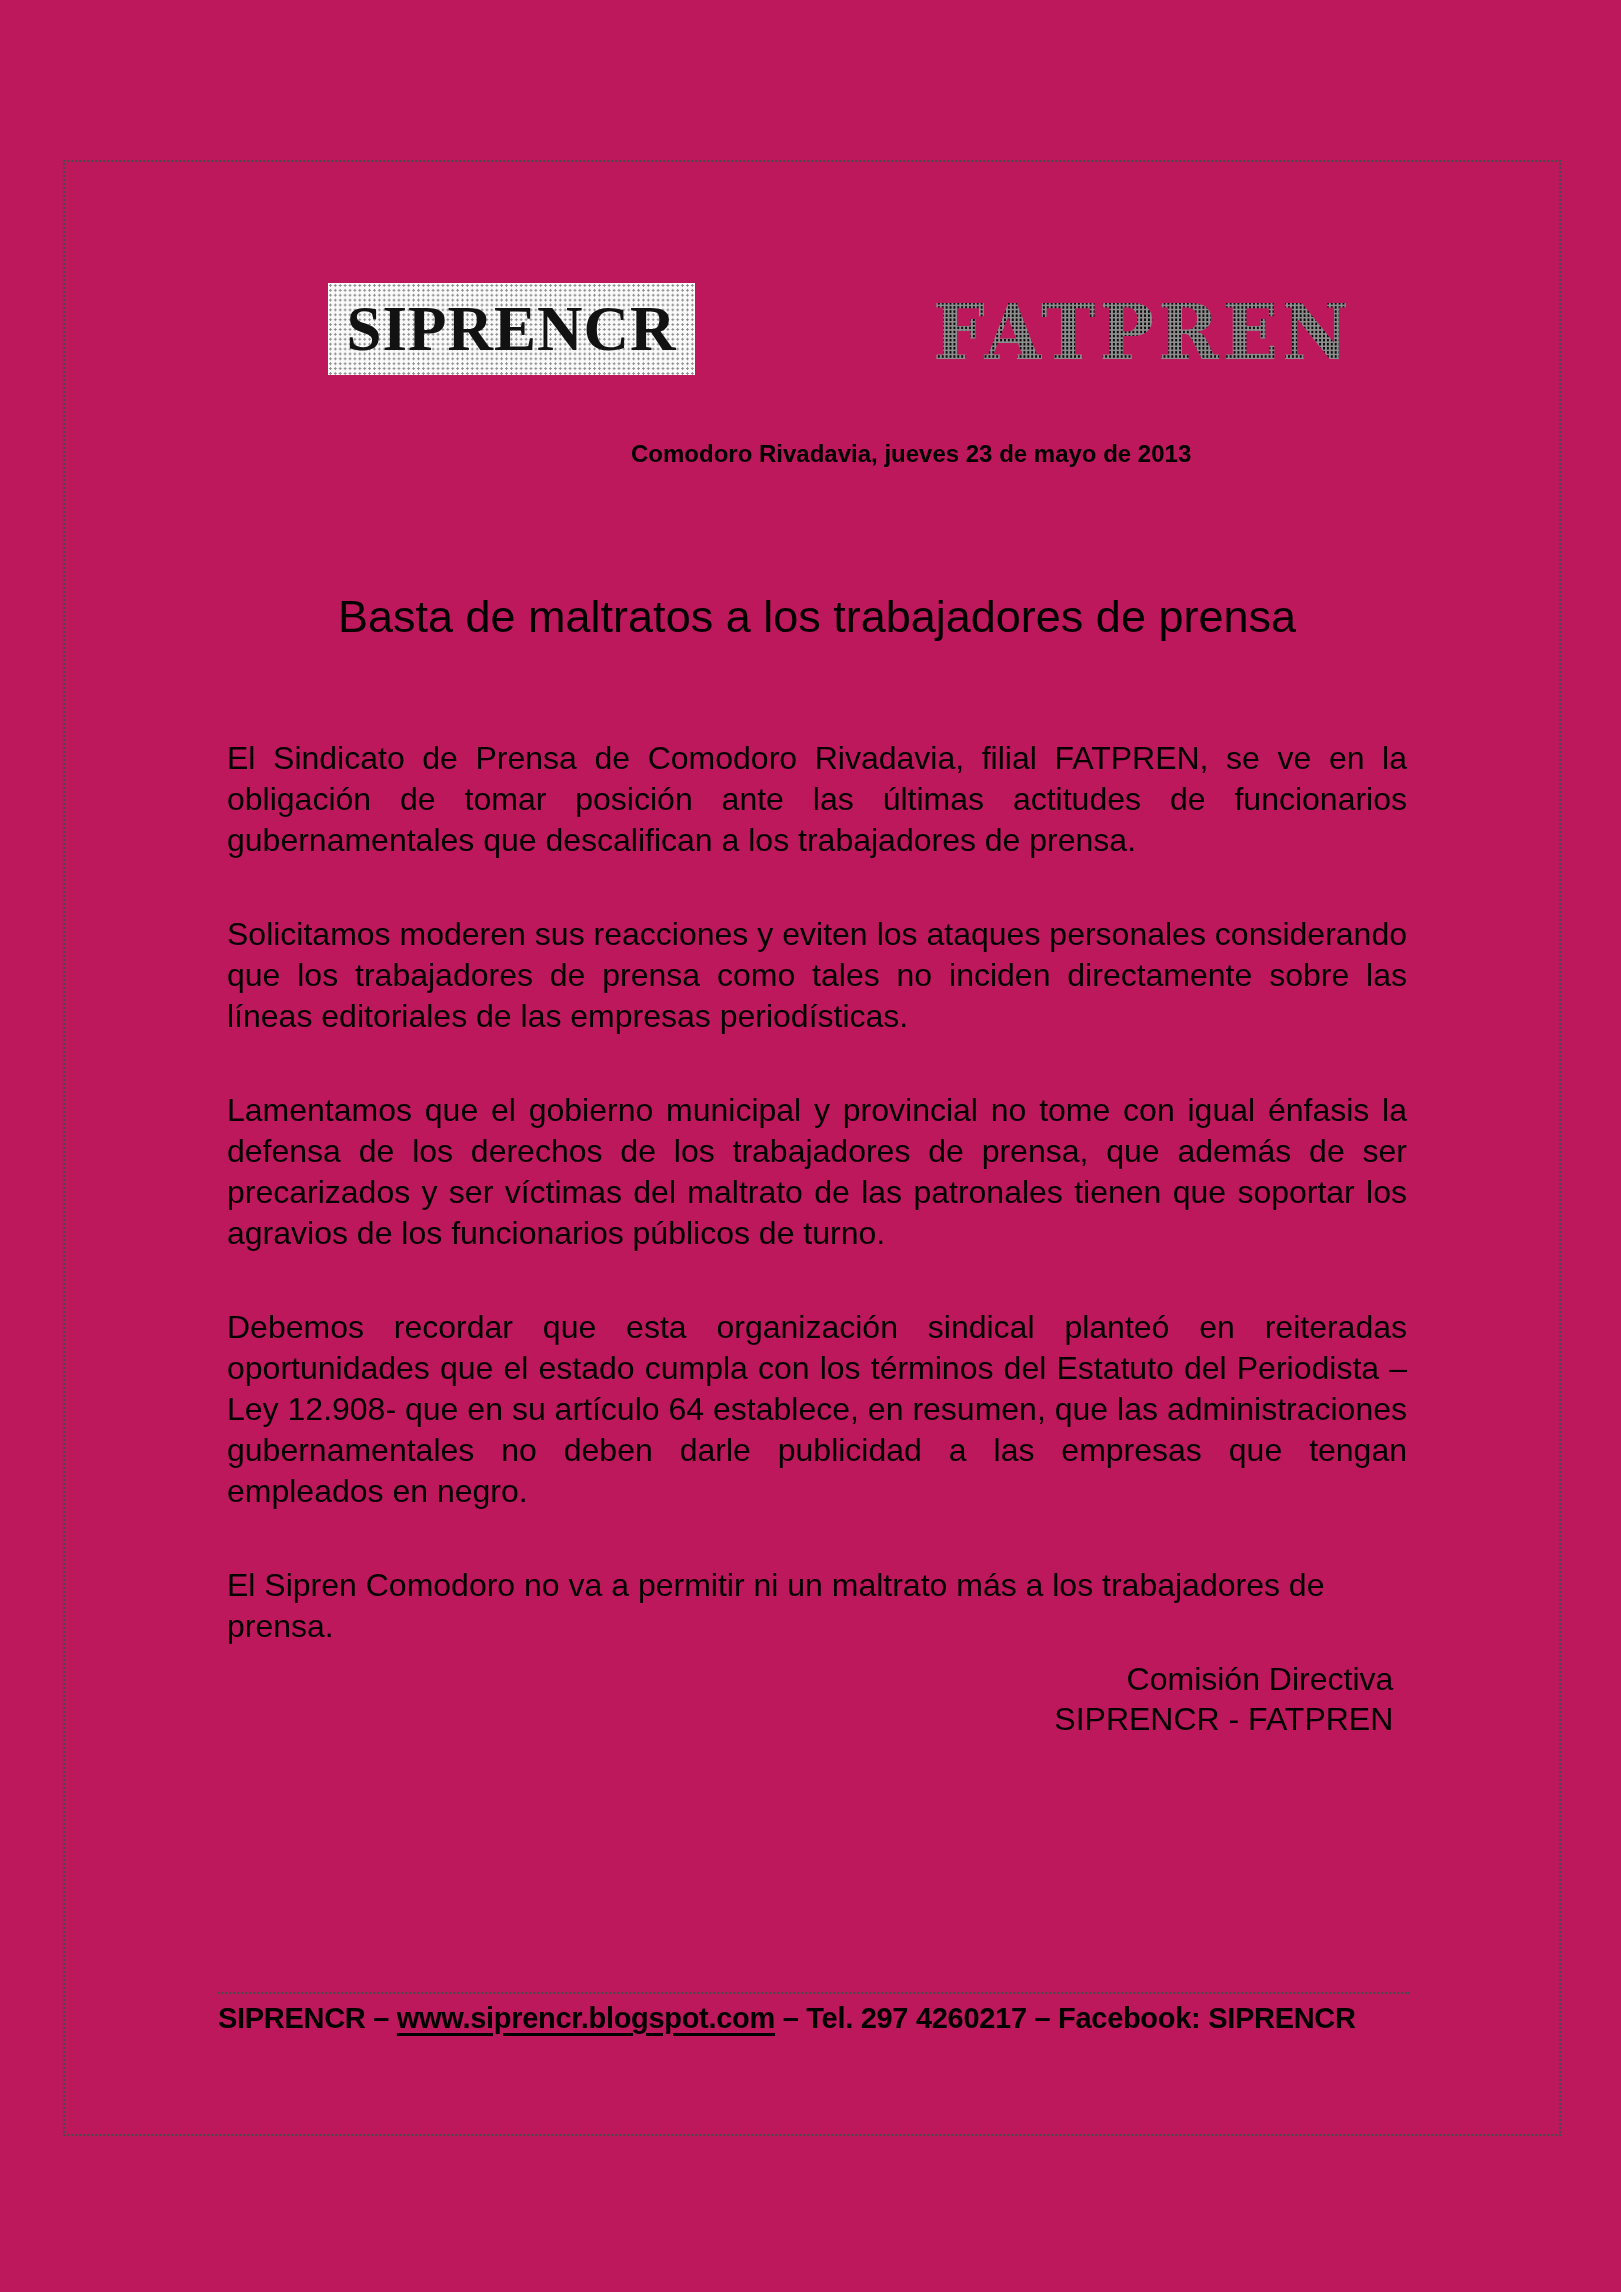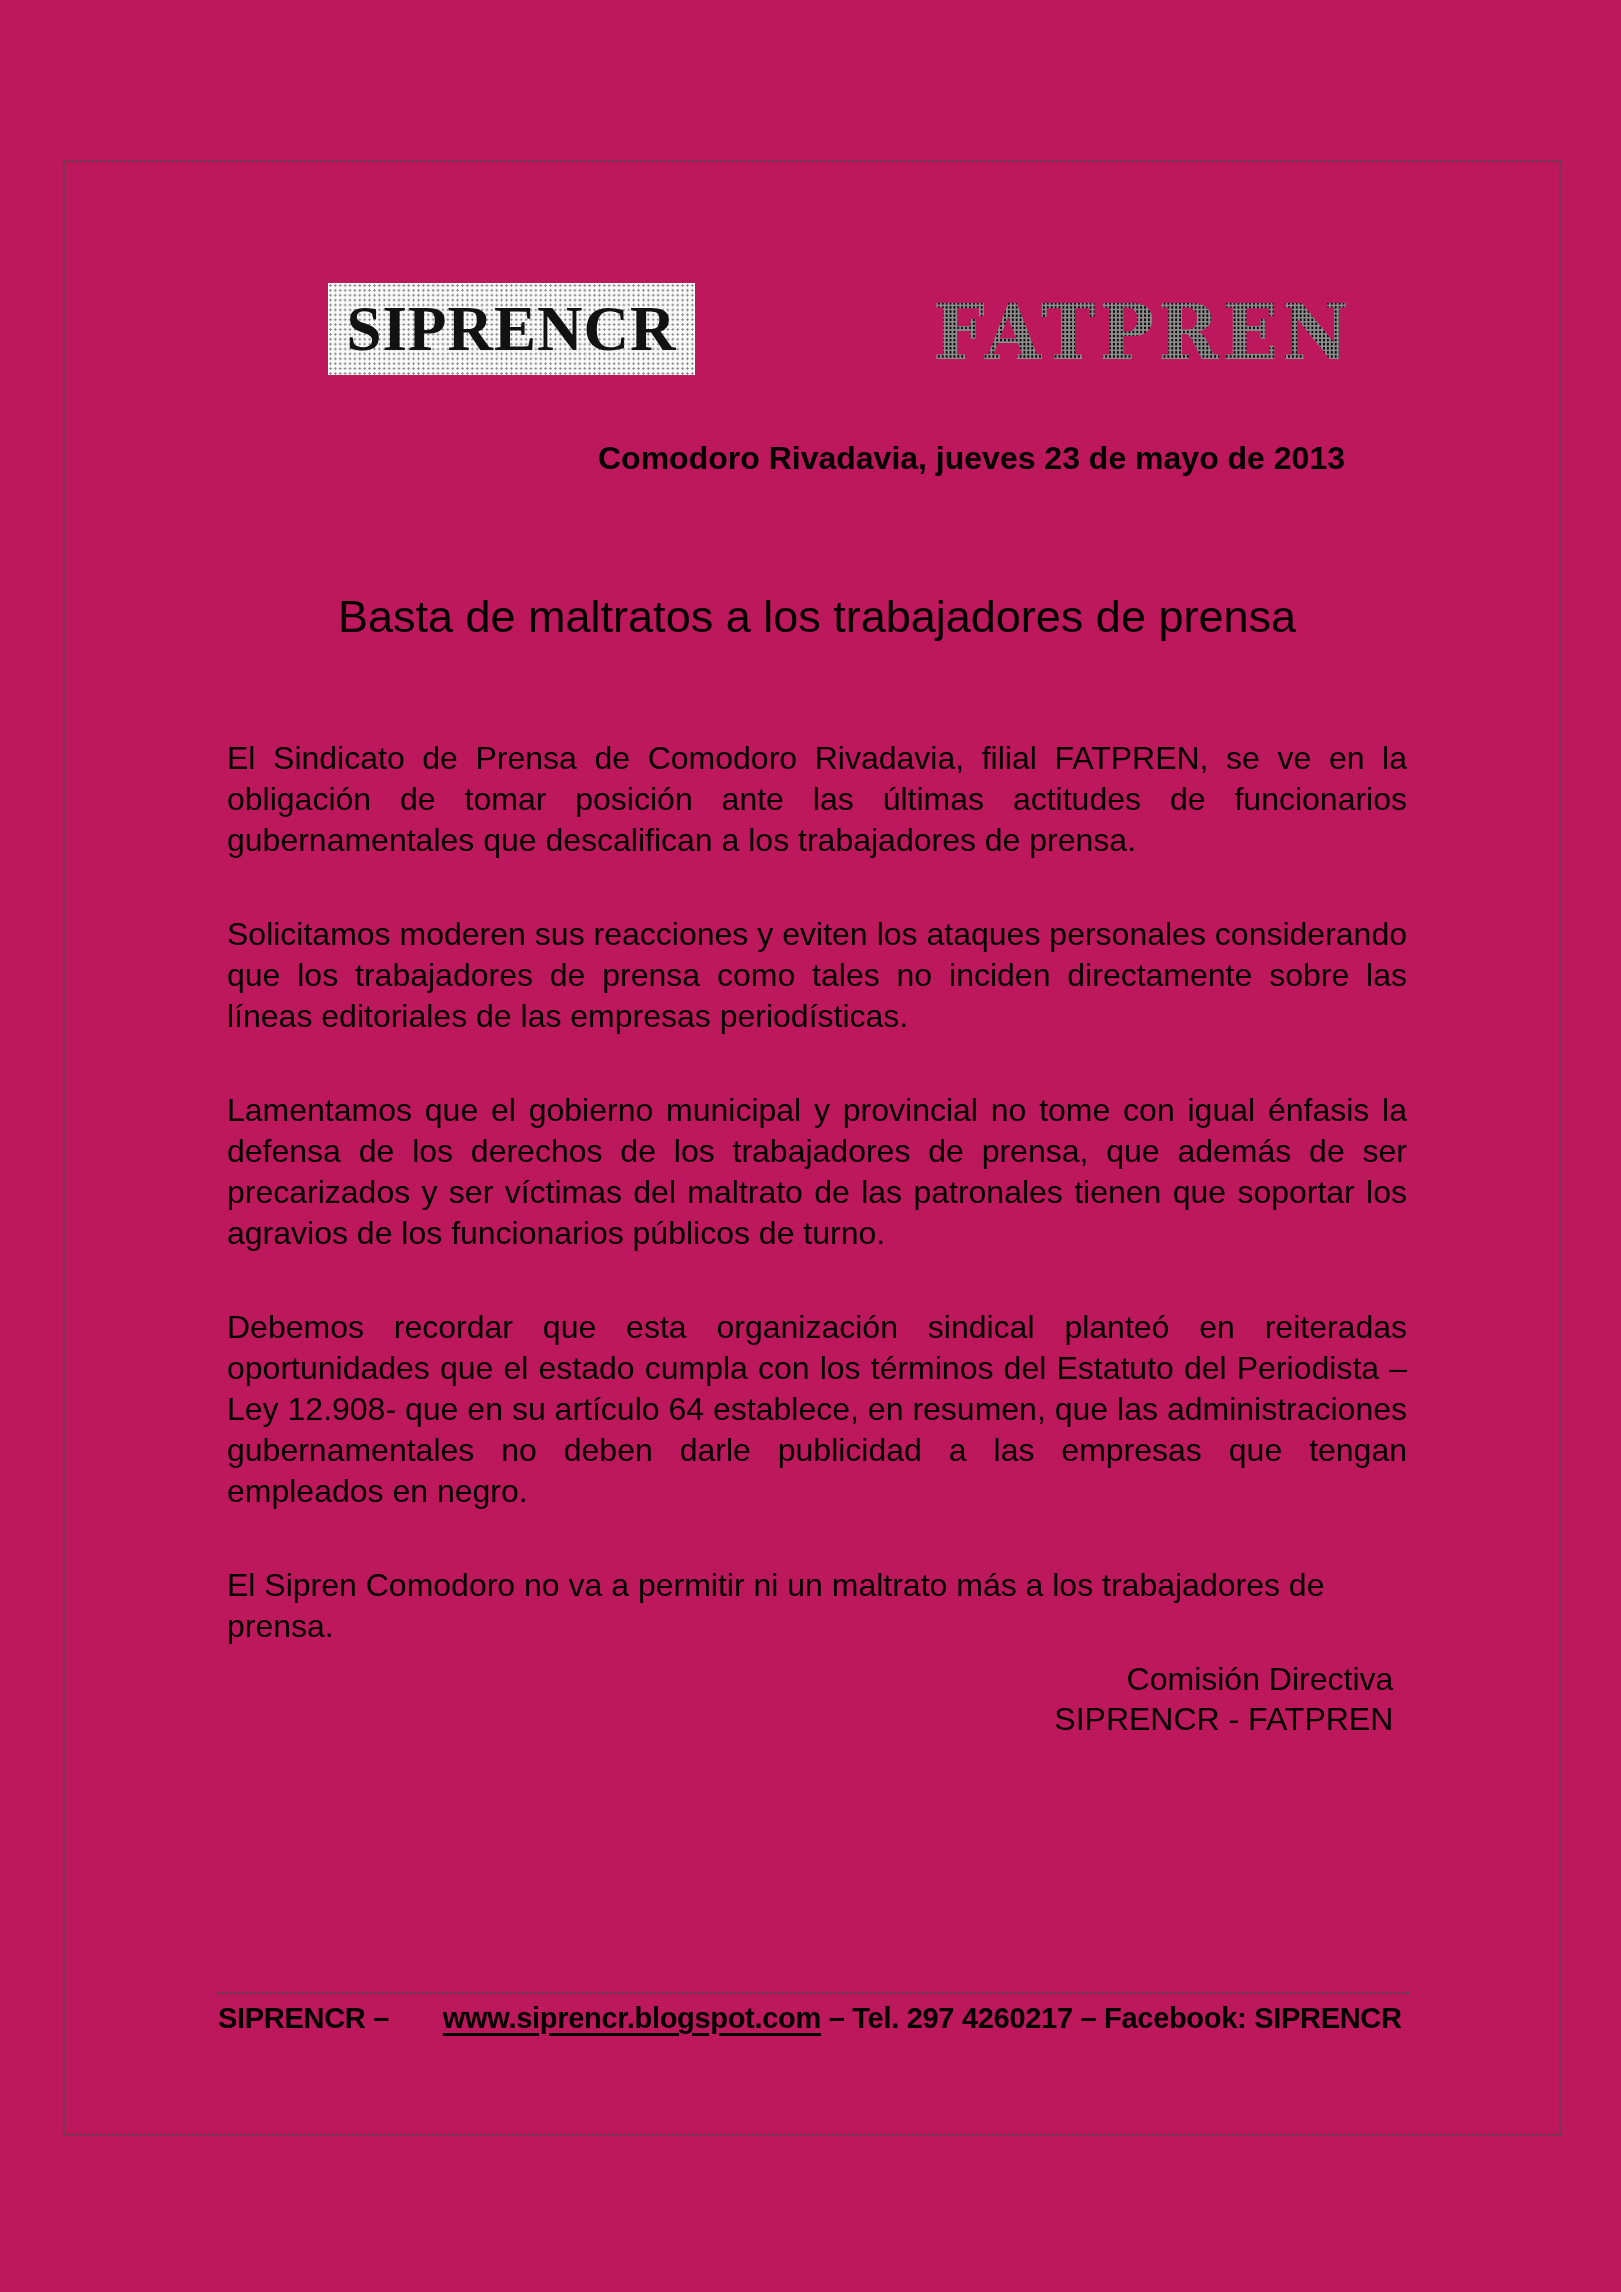--- a/index.html
+++ b/index.html
@@ -67,24 +67,24 @@
       background-image: radial-gradient(circle, #0a0a0a 1.3px, #8d8d8d 1.3px);
       background-size: 3.9px 3.9px;
       -webkit-background-clip: text;
       background-clip: text;
       color: transparent;
     }
   }
   
   .dateline {
     position: absolute;
-    left: 533px;
+    left: 566px;
     top: 278px;
     font-weight: bold;
-    font-size: 32px;
+    font-size: 24px;
     white-space: nowrap;
   }
   
   .doc-title {
     position: absolute;
     left: 162px;
     top: 429px;
     width: 1180px;
     text-align: center;
     font-weight: normal;
@@ -127,21 +127,20 @@
     letter-spacing: -0.3px;
     white-space: nowrap;
     line-height: 35px;
   }
   .footer-link {
     text-decoration: underline;
     text-decoration-thickness: 2.5px;
     text-underline-offset: 4.9px;
     color: #000000;
     cursor: pointer;
-    margin-left: 46px;
   }
 </style>
 </head>
 <body>
 
 <div id="page">
   <div class="border-box">
 
     <div class="logo-siprencr">SIPRENCR</div>
 

